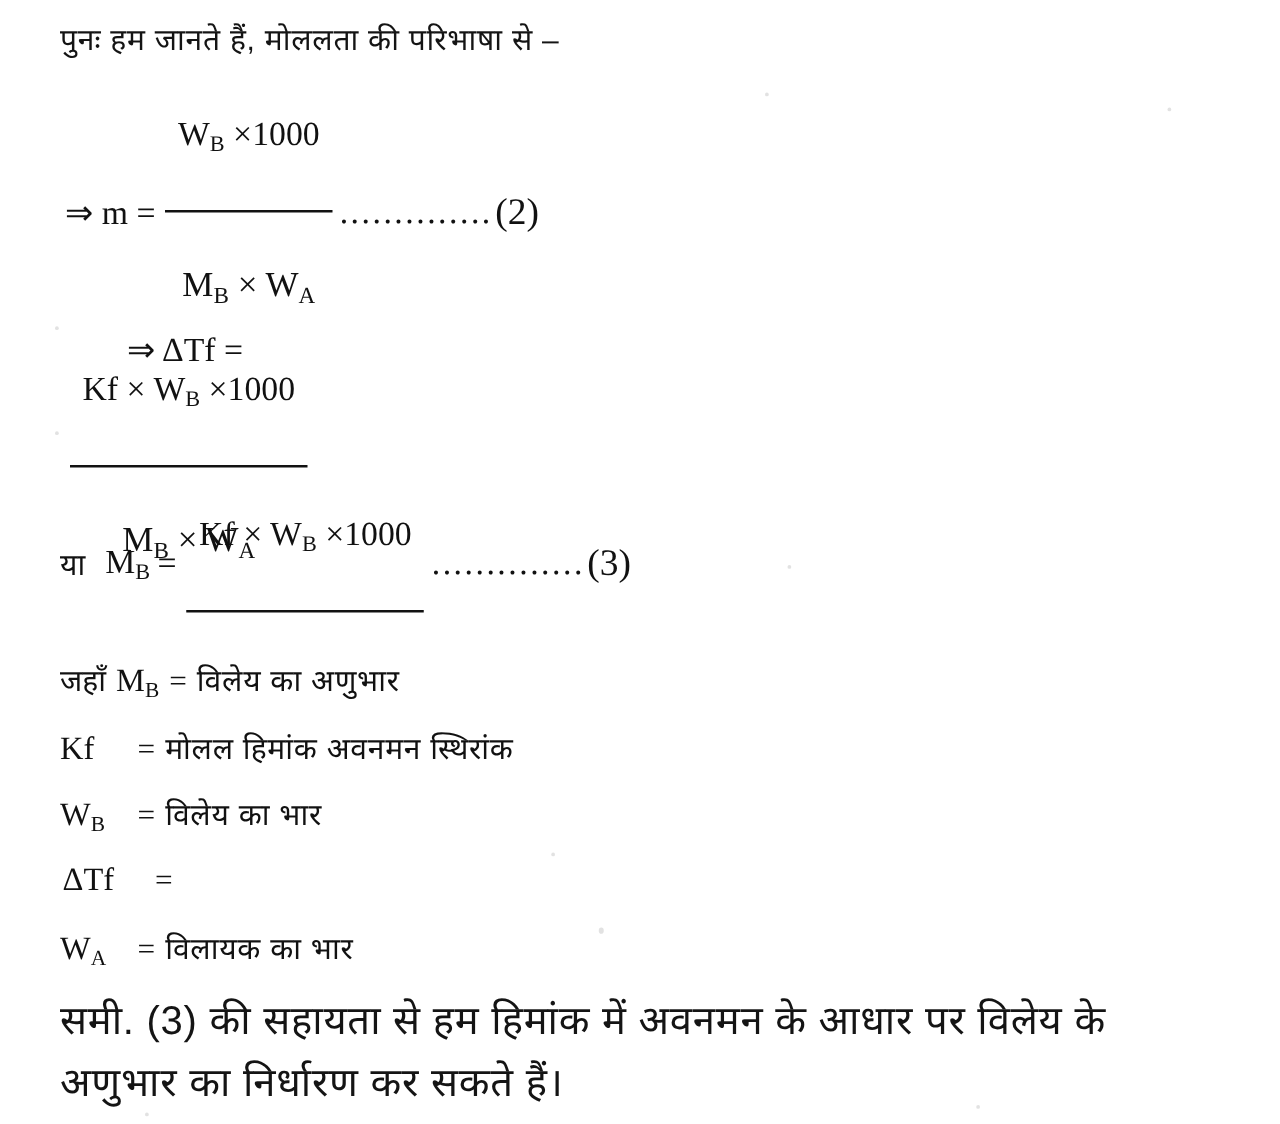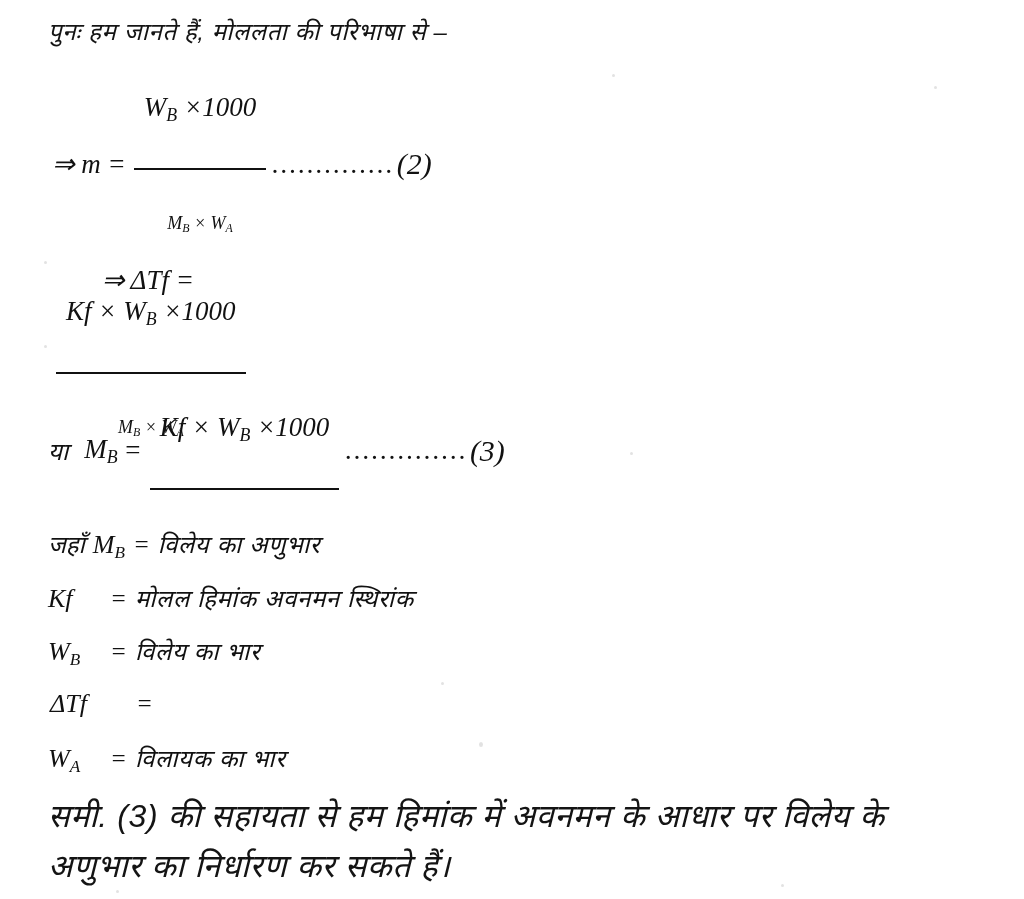--- a/index.html
+++ b/index.html
@@ -13,21 +13,20 @@
     position: relative;
     font-family: "Liberation Serif", serif;
     color: #111111;
     overflow: hidden;
   }
   .page {
     position: absolute;
     inset: 0;
     padding: 14px 40px 0 52px;
     box-sizing: border-box;
-    font-style: italic;
   }
 
   
   .line {
     font-family: "Liberation Sans", sans-serif;
     font-size: 24px;
     letter-spacing: 0.6px;
     color: #141414;
     white-space: nowrap;
   }
@@ -69,21 +68,21 @@
     white-space: nowrap;
   }
   .frac .bar {
     width: 100%;
     height: 2px;
     background: #111111;
   }
   .frac .den {
     padding: 3px 10px 0 10px;
     font-family: "Liberation Serif", serif;
-    font-size: 18px;
+    font-size: 28px;
     white-space: nowrap;
   }
   sub {
     font-size: 0.66em;
     vertical-align: -0.28em;
     letter-spacing: 0;
   }
   .dots {
     font-family: "Liberation Serif", serif;
     font-size: 27px;
@@ -197,21 +196,21 @@
     <span class="def-eq">=</span>
     <span class="def-text">मोलल हिमांक अवनमन स्थिरांक</span>
   </div>
 
   <div class="abs def-row" style="left:48px;top:634px;">
     <span class="def-sym" style="min-width:62px;"><span>W</span><sub>B</sub></span>
     <span class="def-eq">=</span>
     <span class="def-text">विलेय का भार</span>
   </div>
 
-  <div class="abs def-row" style="left:50px;top:689px;gap:12px;">
+  <div class="abs def-row" style="left:50px;top:689px;">
     <span class="def-sym" style="min-width:74px;"><span>ΔTf</span><sub></sub></span>
     <span class="def-eq">=</span>
   </div>
 
   <div class="abs def-row" style="left:48px;top:741px;">
     <span class="def-sym" style="min-width:62px;"><span>W</span><sub>A</sub></span>
     <span class="def-eq">=</span>
     <span class="def-text">विलायक का भार</span>
   </div>
 

